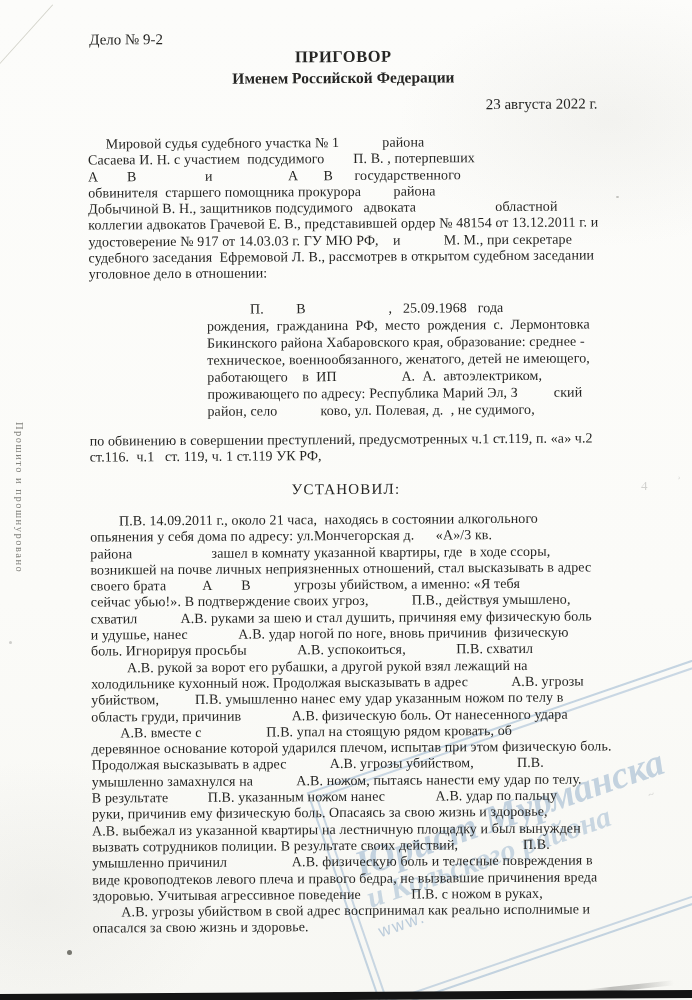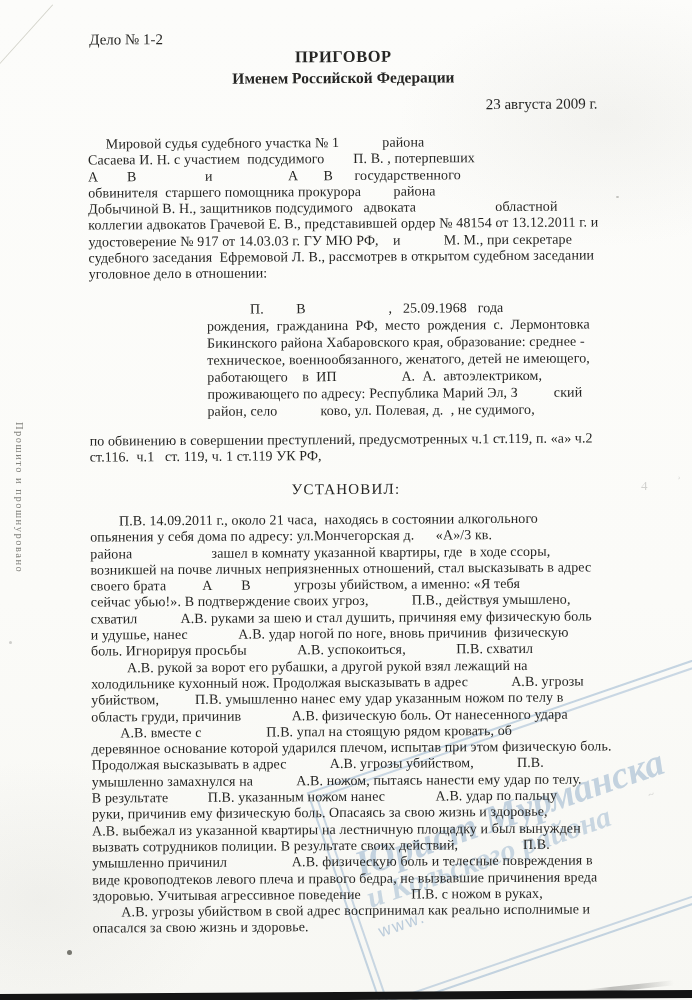--- a/index.html
+++ b/index.html
@@ -83,28 +83,28 @@
 
   <div class="stamp">
     <div class="stamp-inner">
       <div class="wm1">Юрист Мурманска</div>
       <div class="wm2">и Кольского района</div>
       <div class="wm3">www.</div>
     </div>
   </div>
 
   <div class="tilt">
-    <div class="case-number">Дело № 1-2</div>
+    <div class="case-number">Дело № 9-2</div>
 
     <div class="heading">
       <div class="t1">ПРИГОВОР</div>
       <div class="t2">Именем Российской Федерации</div>
     </div>
 
-    <div class="date">23 августа 2009 г.</div>
+    <div class="date">23 августа 2022 г.</div>
 
     <div class="block intro">     Мировой судья судебного участка № 1            района
 Сасаева И. Н. с участием  подсудимого        П. В. , потерпевших
 А        В                   и                     А       В      государственного
 обвинителя  старшего помощника прокурора         района
 Добычиной В. Н., защитников подсудимого   адвоката                      областной
 коллегии адвокатов Грачевой Е. В., представившей ордер № 48154 от 13.12.2011 г. и
 удостоверение № 917 от 14.03.03 г. ГУ МЮ РФ,    и            М. М., при секретаре
 судебного заседания  Ефремовой Л. В., рассмотрев в открытом судебном заседании
 уголовное дело в отношении:</div>

